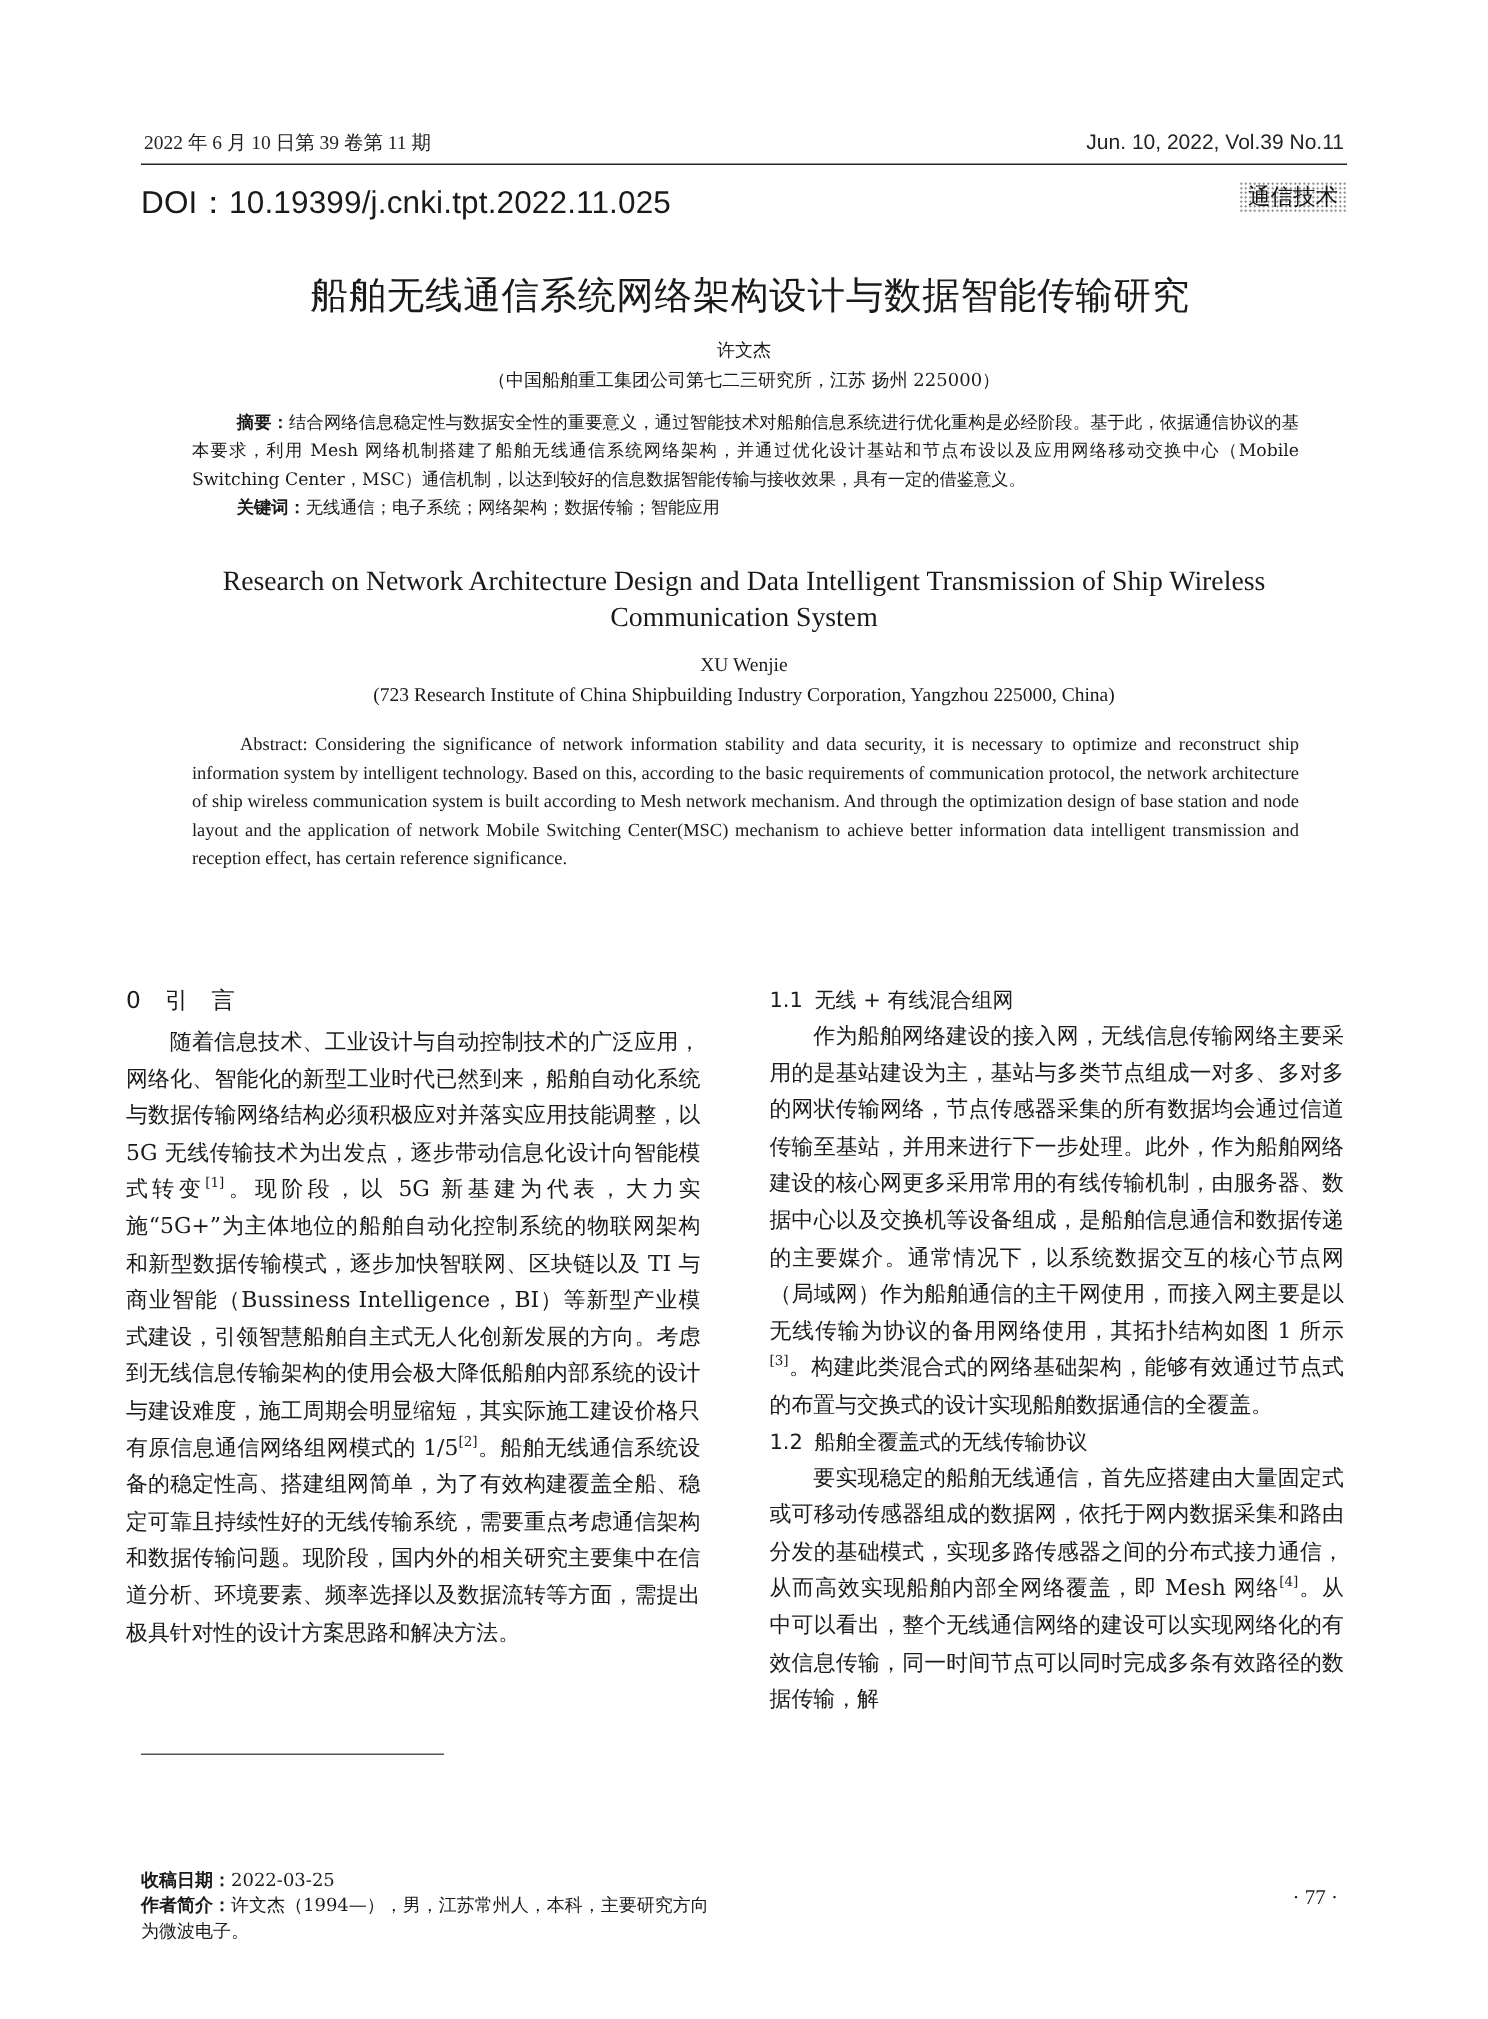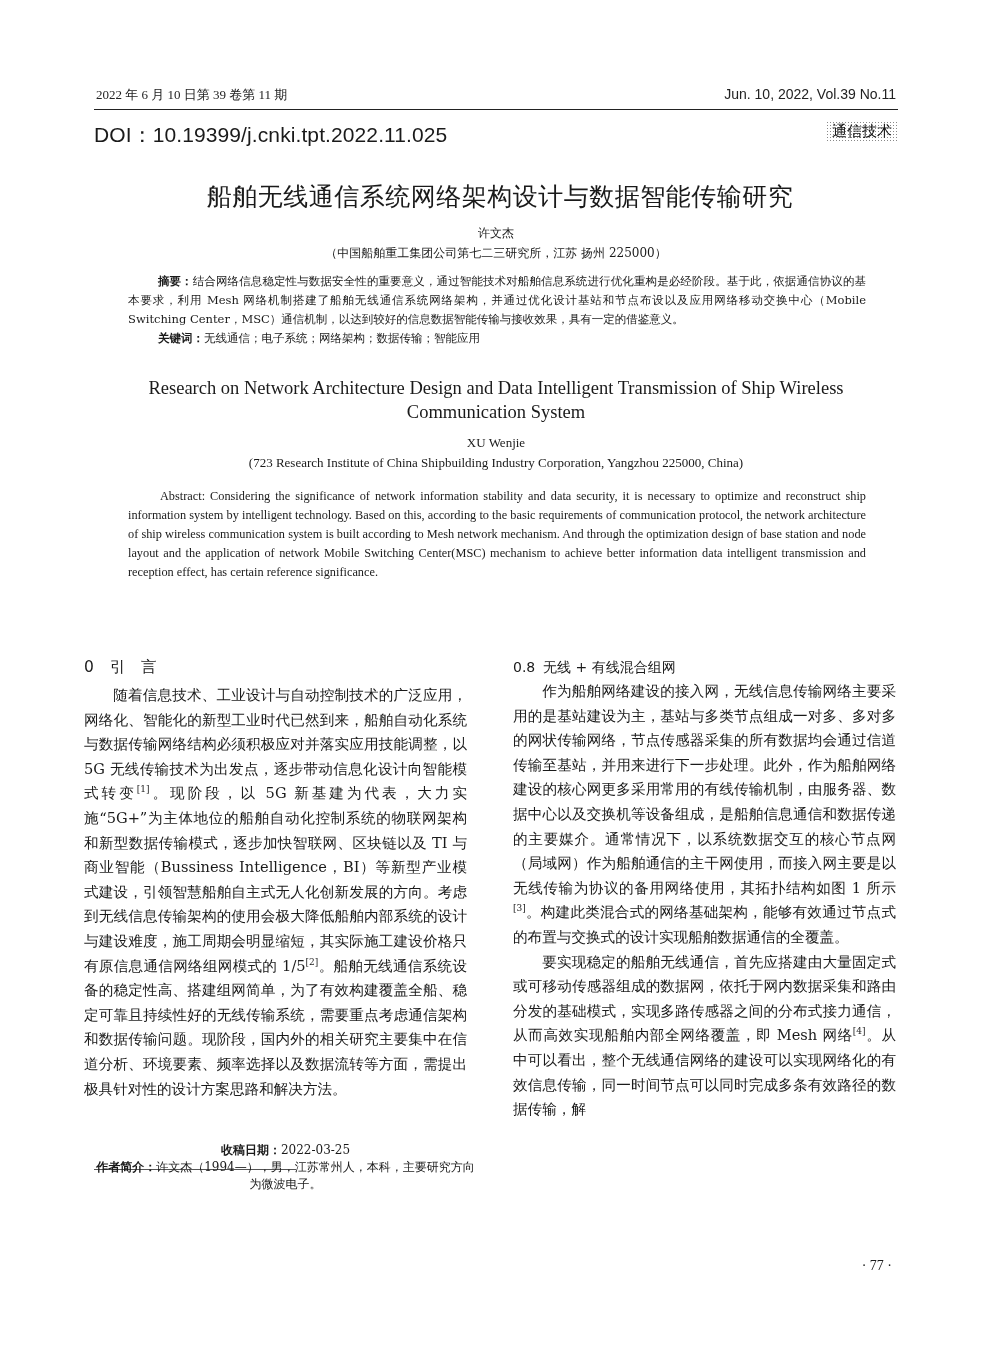--- a/index.html
+++ b/index.html
@@ -25,21 +25,21 @@
   .col { width: 383px; font-size: 14.6px; line-height: 24.6px; text-align: justify; }
   .col-left { left: 84px; top: 655px; }
   .col-right { left: 513px; top: 655px; }
   .h1 { font-family: "DejaVu Sans", sans-serif; font-size: 15.5px; margin: 0 0 4px 0; line-height: 24px; }
   .h2 { font-family: "DejaVu Sans", sans-serif; font-size: 14px; margin: 0; line-height: 24px; }
   .h1 .num, .h2 .num { display: inline-block; width: 30px; }
   .h1.intro .num { width: 26px; }
   .p { margin: 0; text-indent: 2em; }
   sup { font-size: 9px; line-height: 0; vertical-align: super; }
   .fn-rule { left: 94px; top: 1169px; width: 202px; border-top: 1px solid #555; }
-  .fn { left: 94px; width: 383px; top: 1142px; font-size: 12px; line-height: 17px; text-align: center; }
+  .fn { left: 94px; width: 383px; top: 1245px; font-size: 12px; line-height: 17px; }
   .fn .lbl { font-family: "DejaVu Sans", sans-serif; font-weight: bold; }
   .pageno { right: 100px; top: 1258px; font-size: 14px; font-family: "Liberation Serif", serif; }
 </style>
 </head>
 <body>
 
 <div class="abs hdr-left">2022 年 6 月 10 日第 39 卷第 11 期</div>
 <div class="abs hdr-right">Jun. 10, 2022, Vol.39  No.11</div>
 <div class="abs hdr-rule"></div>
 <div class="abs doi">DOI：10.19399/j.cnki.tpt.2022.11.025</div>
@@ -74,19 +74,22 @@
 </div>
 
 <div class="abs fn-rule"></div>
 <div class="abs fn">
   <div><span class="lbl">收稿日期：</span><span>2022-03-25</span></div>
   <div><span class="lbl">作者简介：</span><span>许文杰（1994—），男，江苏常州人，本科，主要研究方向为微波电子。</span></div>
 </div>
 
 <div class="abs col col-right">
   <div class="h2">
-    <span class="num">0.8</span><span>无线 + 有线混合组网</span>
+    <span class="num">1.1</span><span>无线 + 有线混合组网</span>
   </div>
   <p class="p"><span>作为船舶网络建设的接入网，无线信息传输网络主要采用的是基站建设为主，基站与多类节点组成一对多、多对多的网状传输网络，节点传感器采集的所有数据均会通过信道传输至基站，并用来进行下一步处理。此外，作为船舶网络建设的核心网更多采用常用的有线传输机制，由服务器、数据中心以及交换机等设备组成，是船舶信息通信和数据传递的主要媒介。通常情况下，以系统数据交互的核心节点网（局域网）作为船舶通信的主干网使用，而接入网主要是以无线传输为协议的备用网络使用，其拓扑结构如图 1 所示</span><sup>[3]</sup><span>。构建此类混合式的网络基础架构，能够有效通过节点式的布置与交换式的设计实现船舶数据通信的全覆盖。</span></p>
+  <div class="h2">
+    <span class="num">1.2</span><span>船舶全覆盖式的无线传输协议</span>
+  </div>
   <p class="p"><span>要实现稳定的船舶无线通信，首先应搭建由大量固定式或可移动传感器组成的数据网，依托于网内数据采集和路由分发的基础模式，实现多路传感器之间的分布式接力通信，从而高效实现船舶内部全网络覆盖，即 Mesh 网络</span><sup>[4]</sup><span>。从中可以看出，整个无线通信网络的建设可以实现网络化的有效信息传输，同一时间节点可以同时完成多条有效路径的数据传输，解</span></p>
 </div>
 
 <div class="abs pageno">· 77 ·</div>
 
 </body></html>

